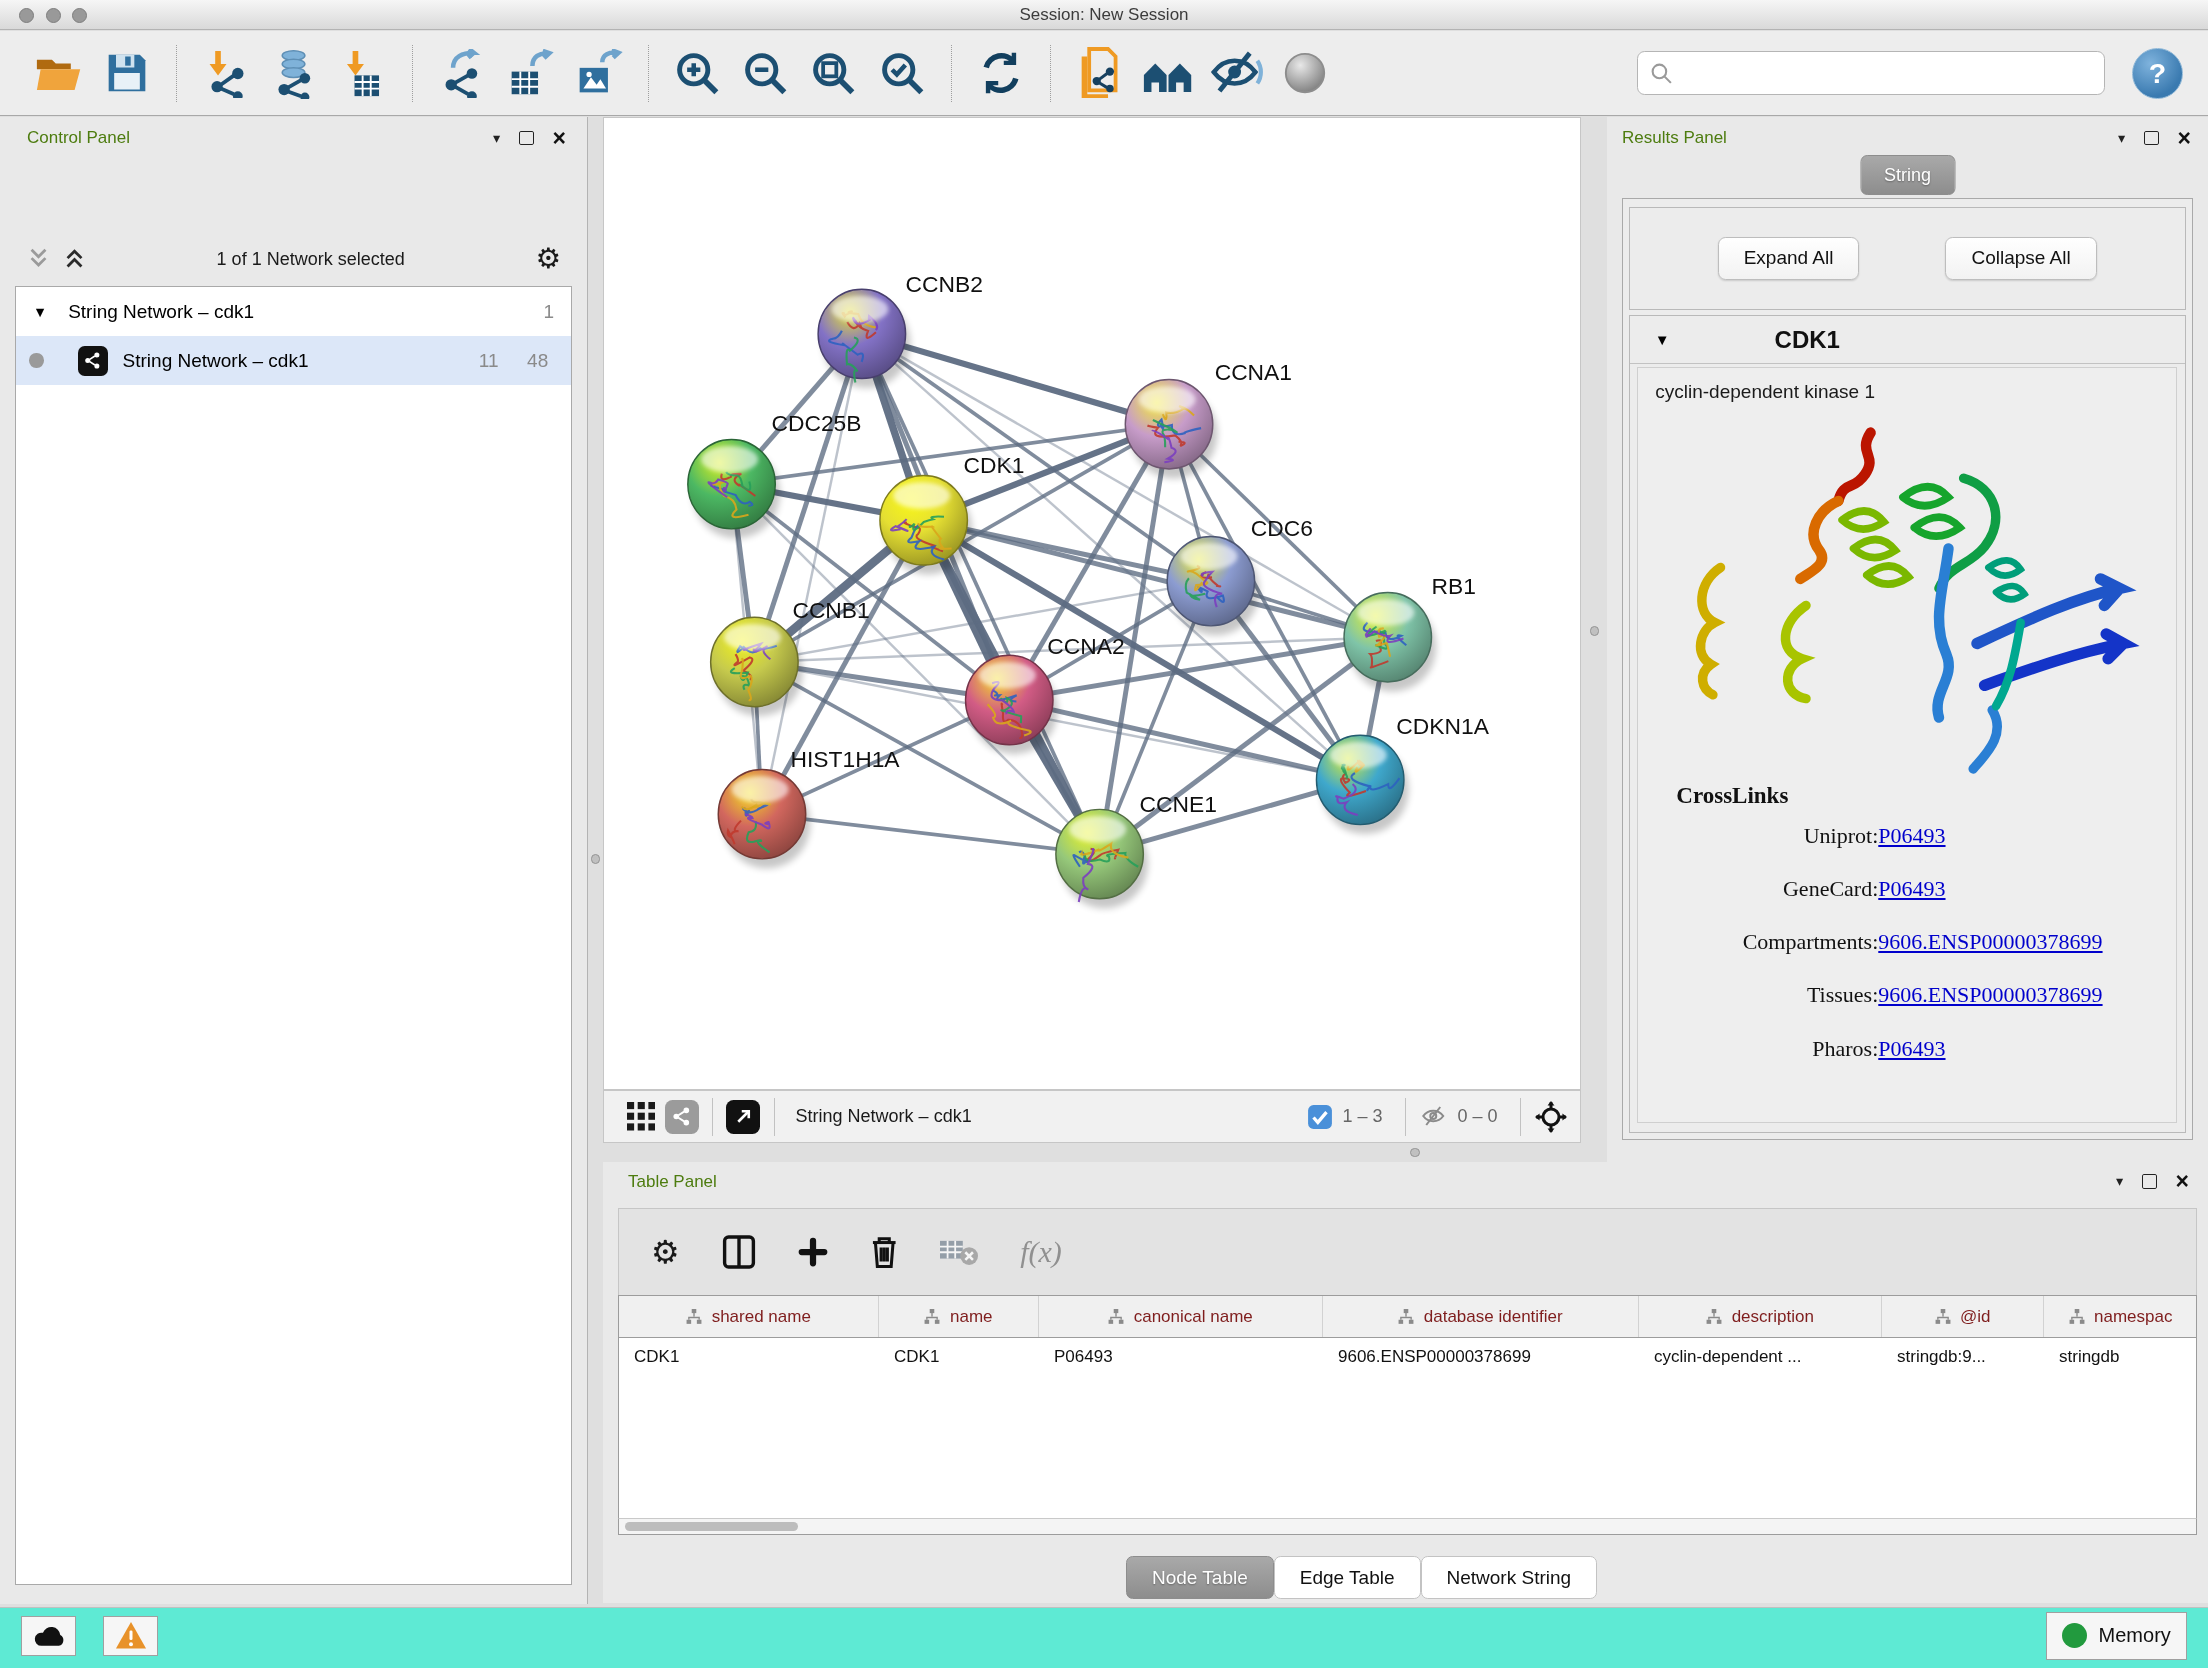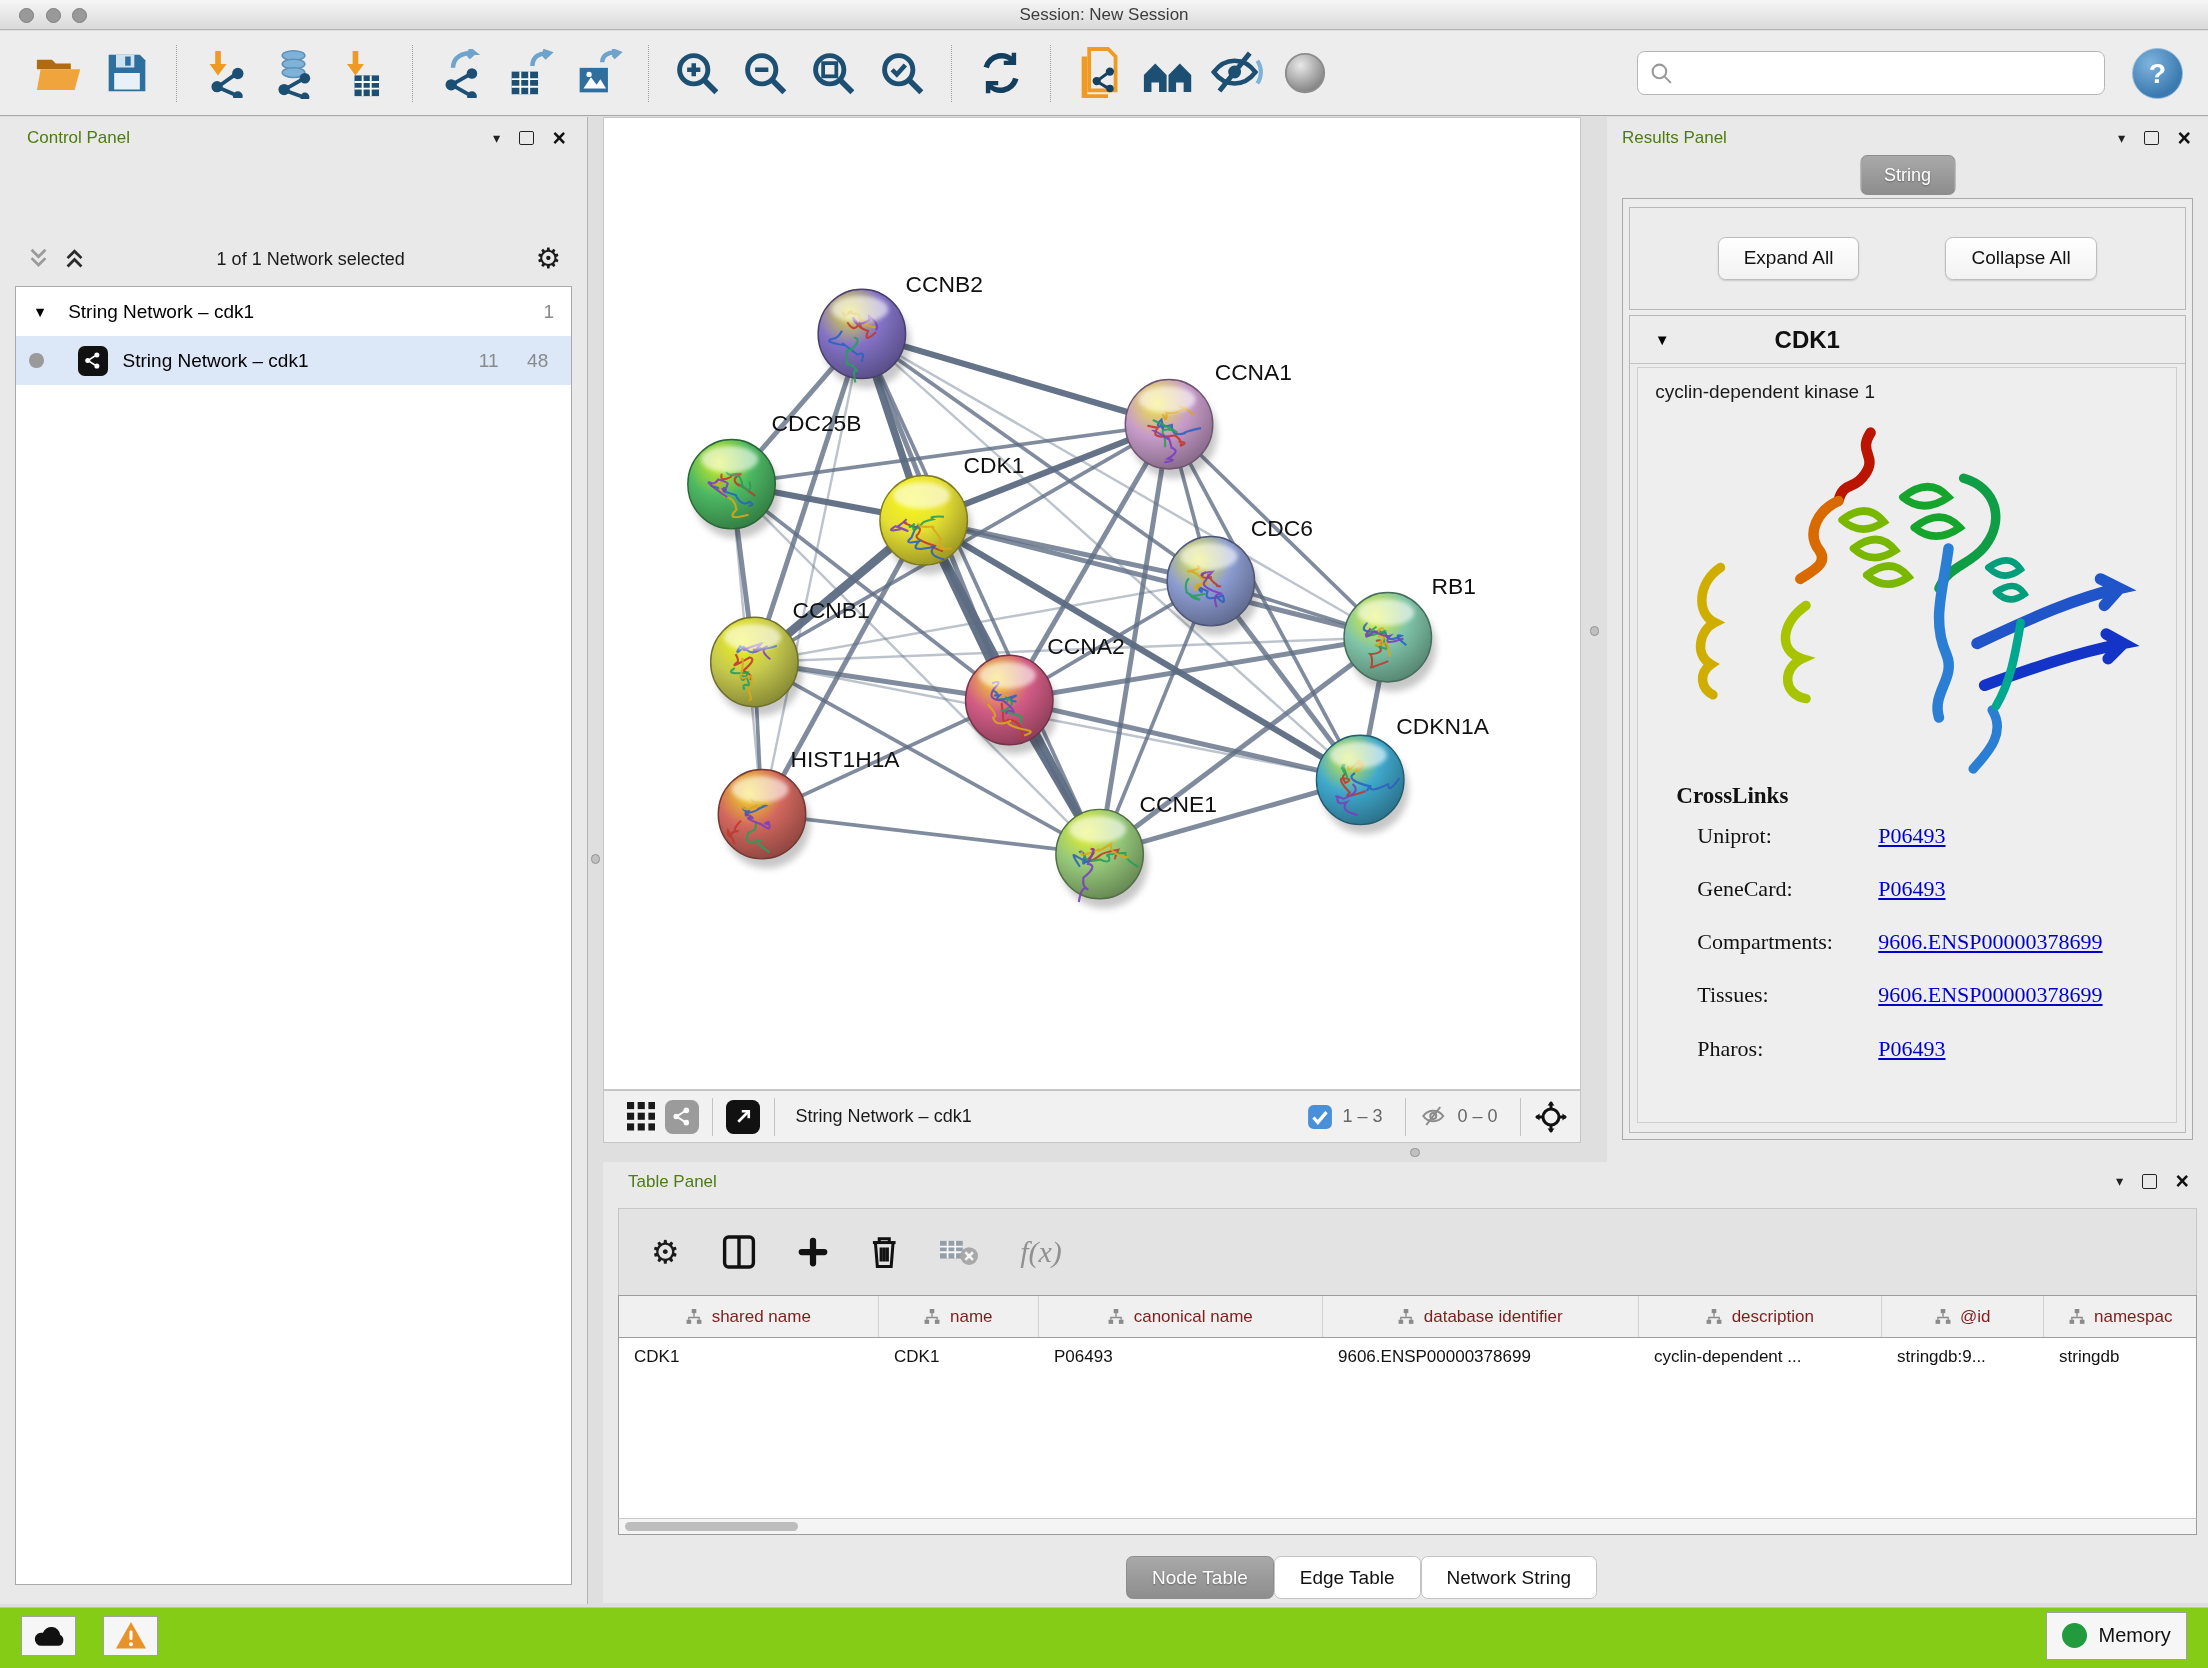--- a/index.html
+++ b/index.html
@@ -99,21 +99,21 @@
     border:1px solid #b9b9b9; background:#ececec; }
   .rp-entry-head { height:48px; border-bottom:1px solid #c2c2c2; display:flex;
     align-items:center; padding:0 25px; }
   .rp-entry-name { font-size:24px; font-weight:bold; color:#111; margin-left:105px; }
   .rp-desc { font-size:19px; color:#1a1a1a; padding:13.3px 17px 0 17px; }
   .rp-inner { position:absolute; left:7.6px; top:51px; right:7.6px; bottom:9.5px;
     border:1px solid #cfcfcf; background:#eee; }
   .xl-title { font-family:"Liberation Serif",serif; font-weight:bold; font-size:23px;
     color:#111; position:absolute; left:38px; top:415px; }
   .xl-row { position:absolute; left:59px; display:flex; font-family:"Liberation Serif",serif;
-    font-size:22px; }
+    font-size:22px;text-align:right; }
   .xl-label { width:181px; color:#111; }
   .xl-link { color:#0000cc; text-decoration:underline; }
 
   
   .table-panel { position:absolute; left:603px; top:1162px; width:1605px; height:441px;
     background:#e9e9e9; }
   .tp-head { position:absolute; left:25px; top:9.5px; }
   .tp-ctrl { position:absolute; right:19px; top:11.4px; }
   .tp-toolbar { position:absolute; left:15px; top:46px; width:1579px; height:88px;
     background:#e3e3e3; border:1px solid #c6c6c6; display:flex; align-items:center;
@@ -131,21 +131,21 @@
   .c0{width:260px}.c1{width:160px}.c2{width:284px}.c3{width:316px}.c4{width:243px}.c5{width:162px}.c6{width:153px; border-right:none}
   .tp-hscroll { position:absolute; left:15px; top:356px; width:1579px; height:17px;
     background:#f4f4f4; border:1px solid #9c9c9c; border-top:1px solid #c9c9c9; }
   .tp-thumb { position:absolute; left:5.7px; top:2.9px; width:173px; height:9.5px;
     border-radius:4.8px; background:#bdbdbd; }
   .tp-tabs { position:absolute; left:523px; top:394px; display:flex; }
   .tp-tabs .tab { font-size:19px; padding:9.5px 25px; }
 
   
   .statusbar { position:absolute; left:0; top:1607px; width:2208px; height:61px;
-    background:#84cc16; border-top:1px solid #c0c0c0; }
+    background:#5eead4; border-top:1px solid #c0c0c0; }
   .sb-btn { position:absolute; top:7.6px; width:55px; height:40px; background:#f6f6f6;
     border:1.9px solid #a0a0a0; display:flex; align-items:center; justify-content:center; }
   .memory-btn { position:absolute; right:21px; top:3.8px; width:141px; height:48px;
     background:#f6f6f6; border:1.9px solid #a0a0a0; display:flex; align-items:center;
     justify-content:center; gap:11.4px; font-size:20px; color:#111; }
   .mem-dot { width:25px; height:25px; border-radius:50%; background:#229a3e; }
 
   svg { display:block; }
   text { font-family:"Liberation Sans",sans-serif; }
 </style>

